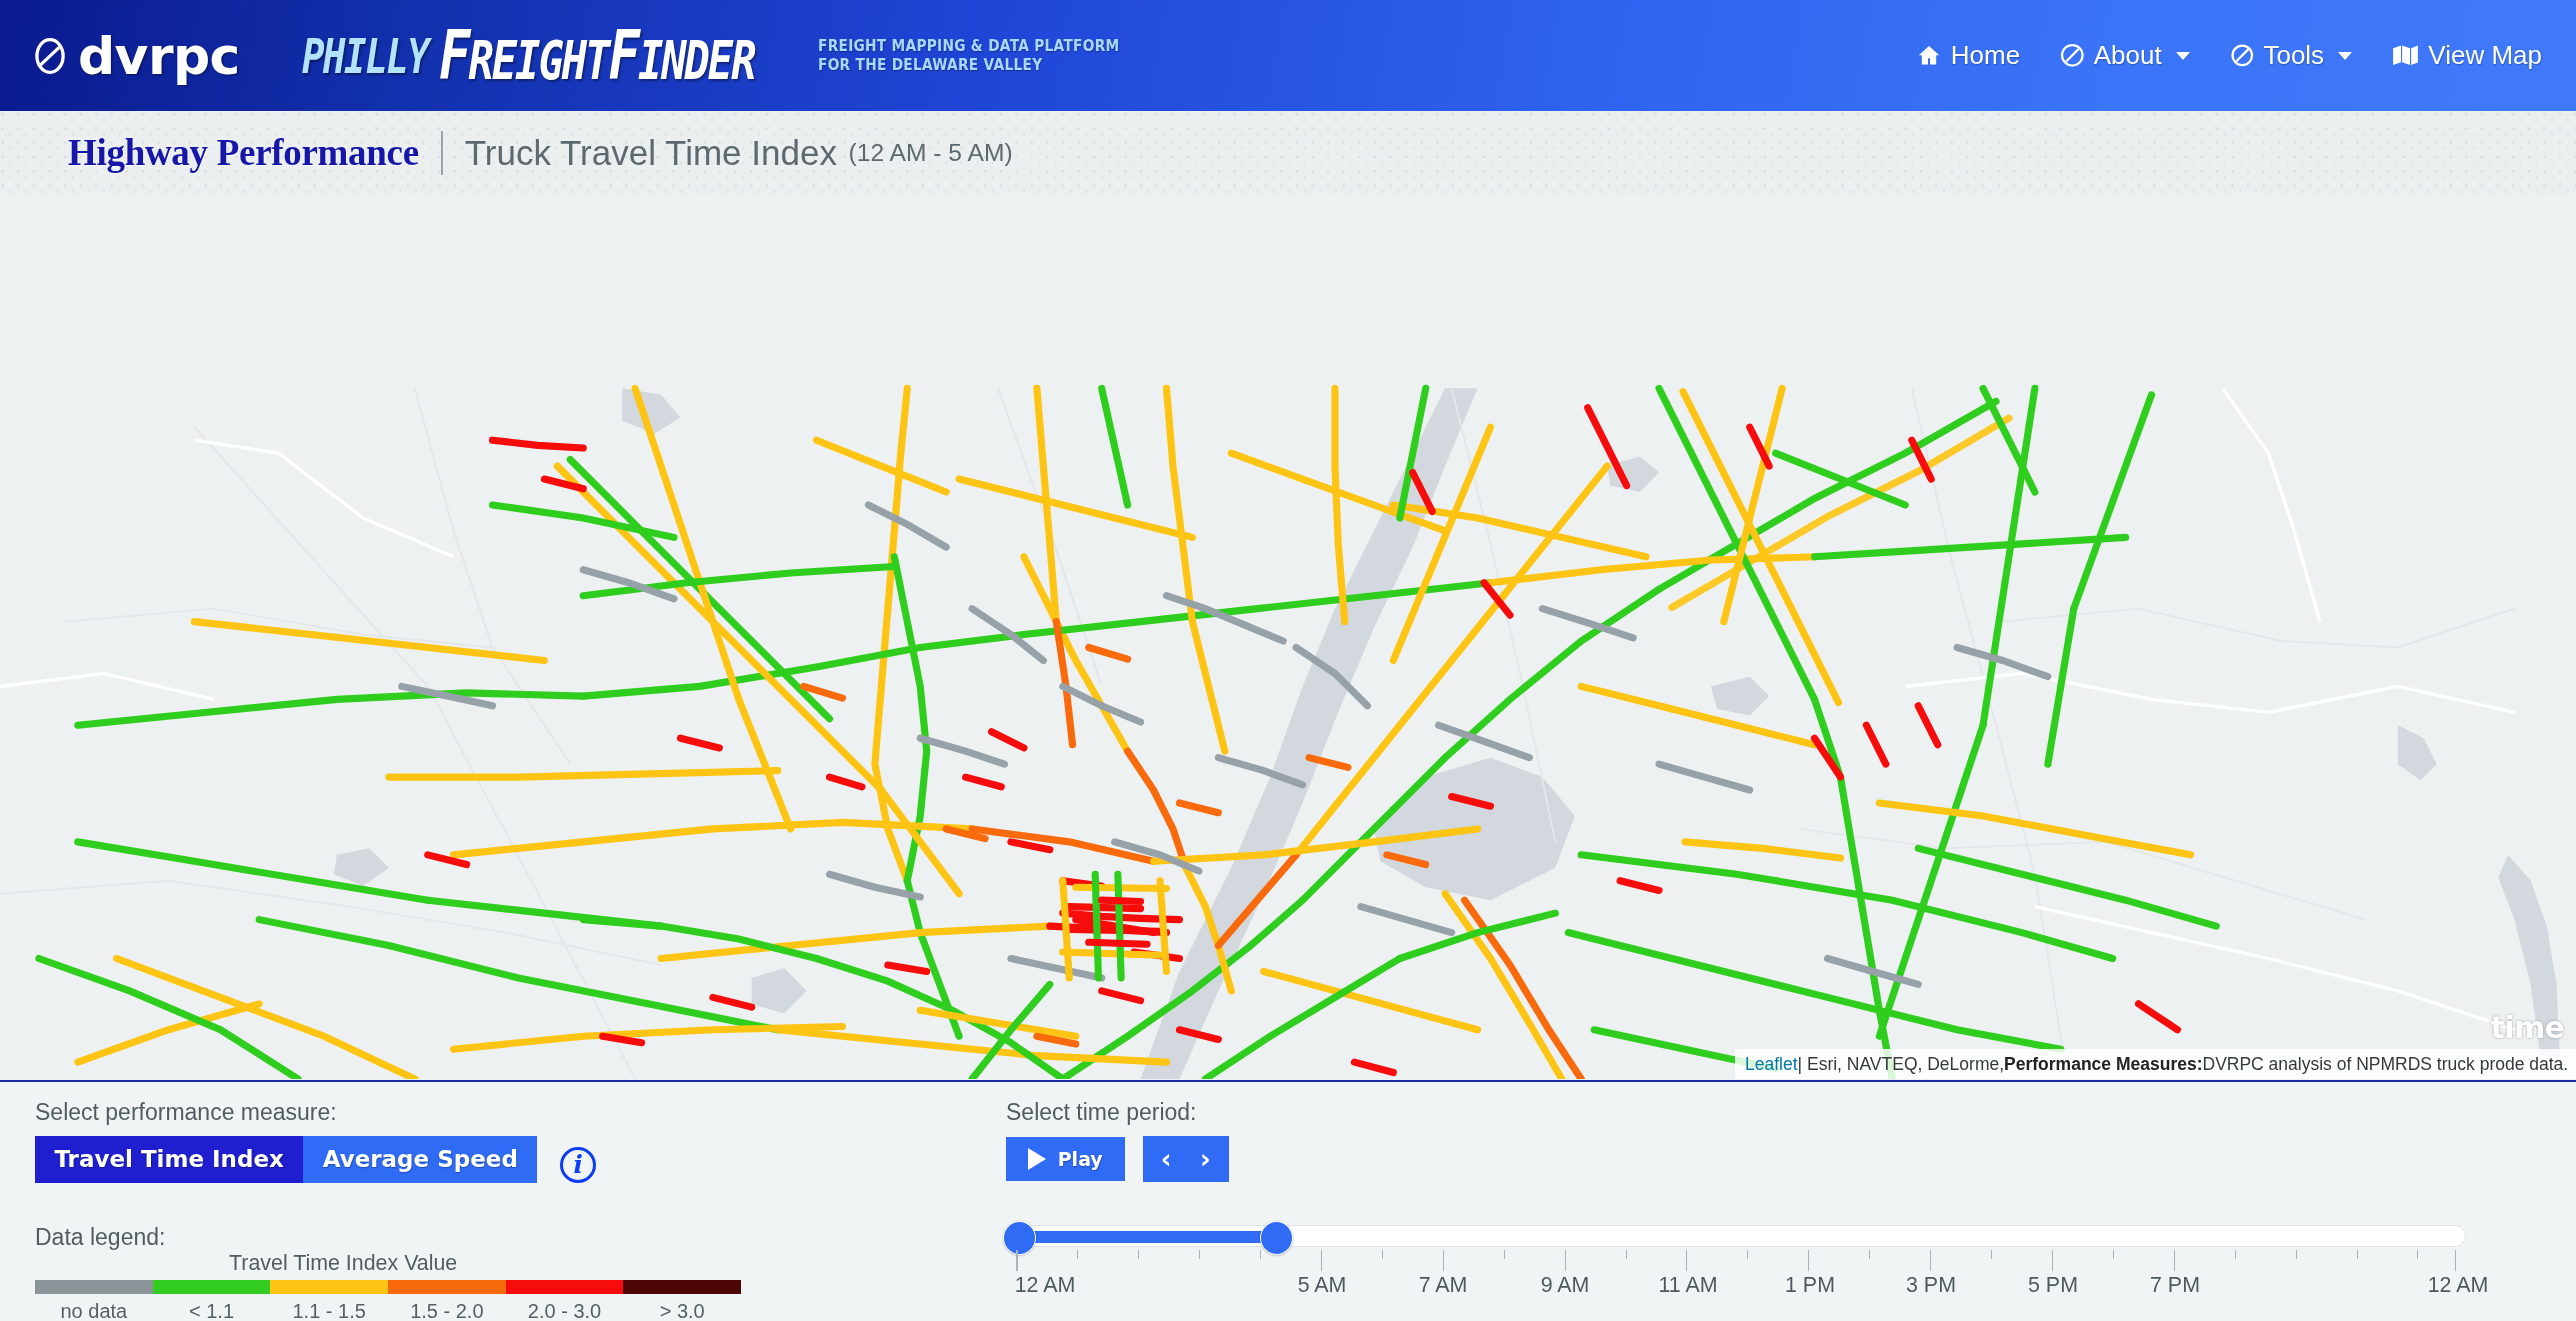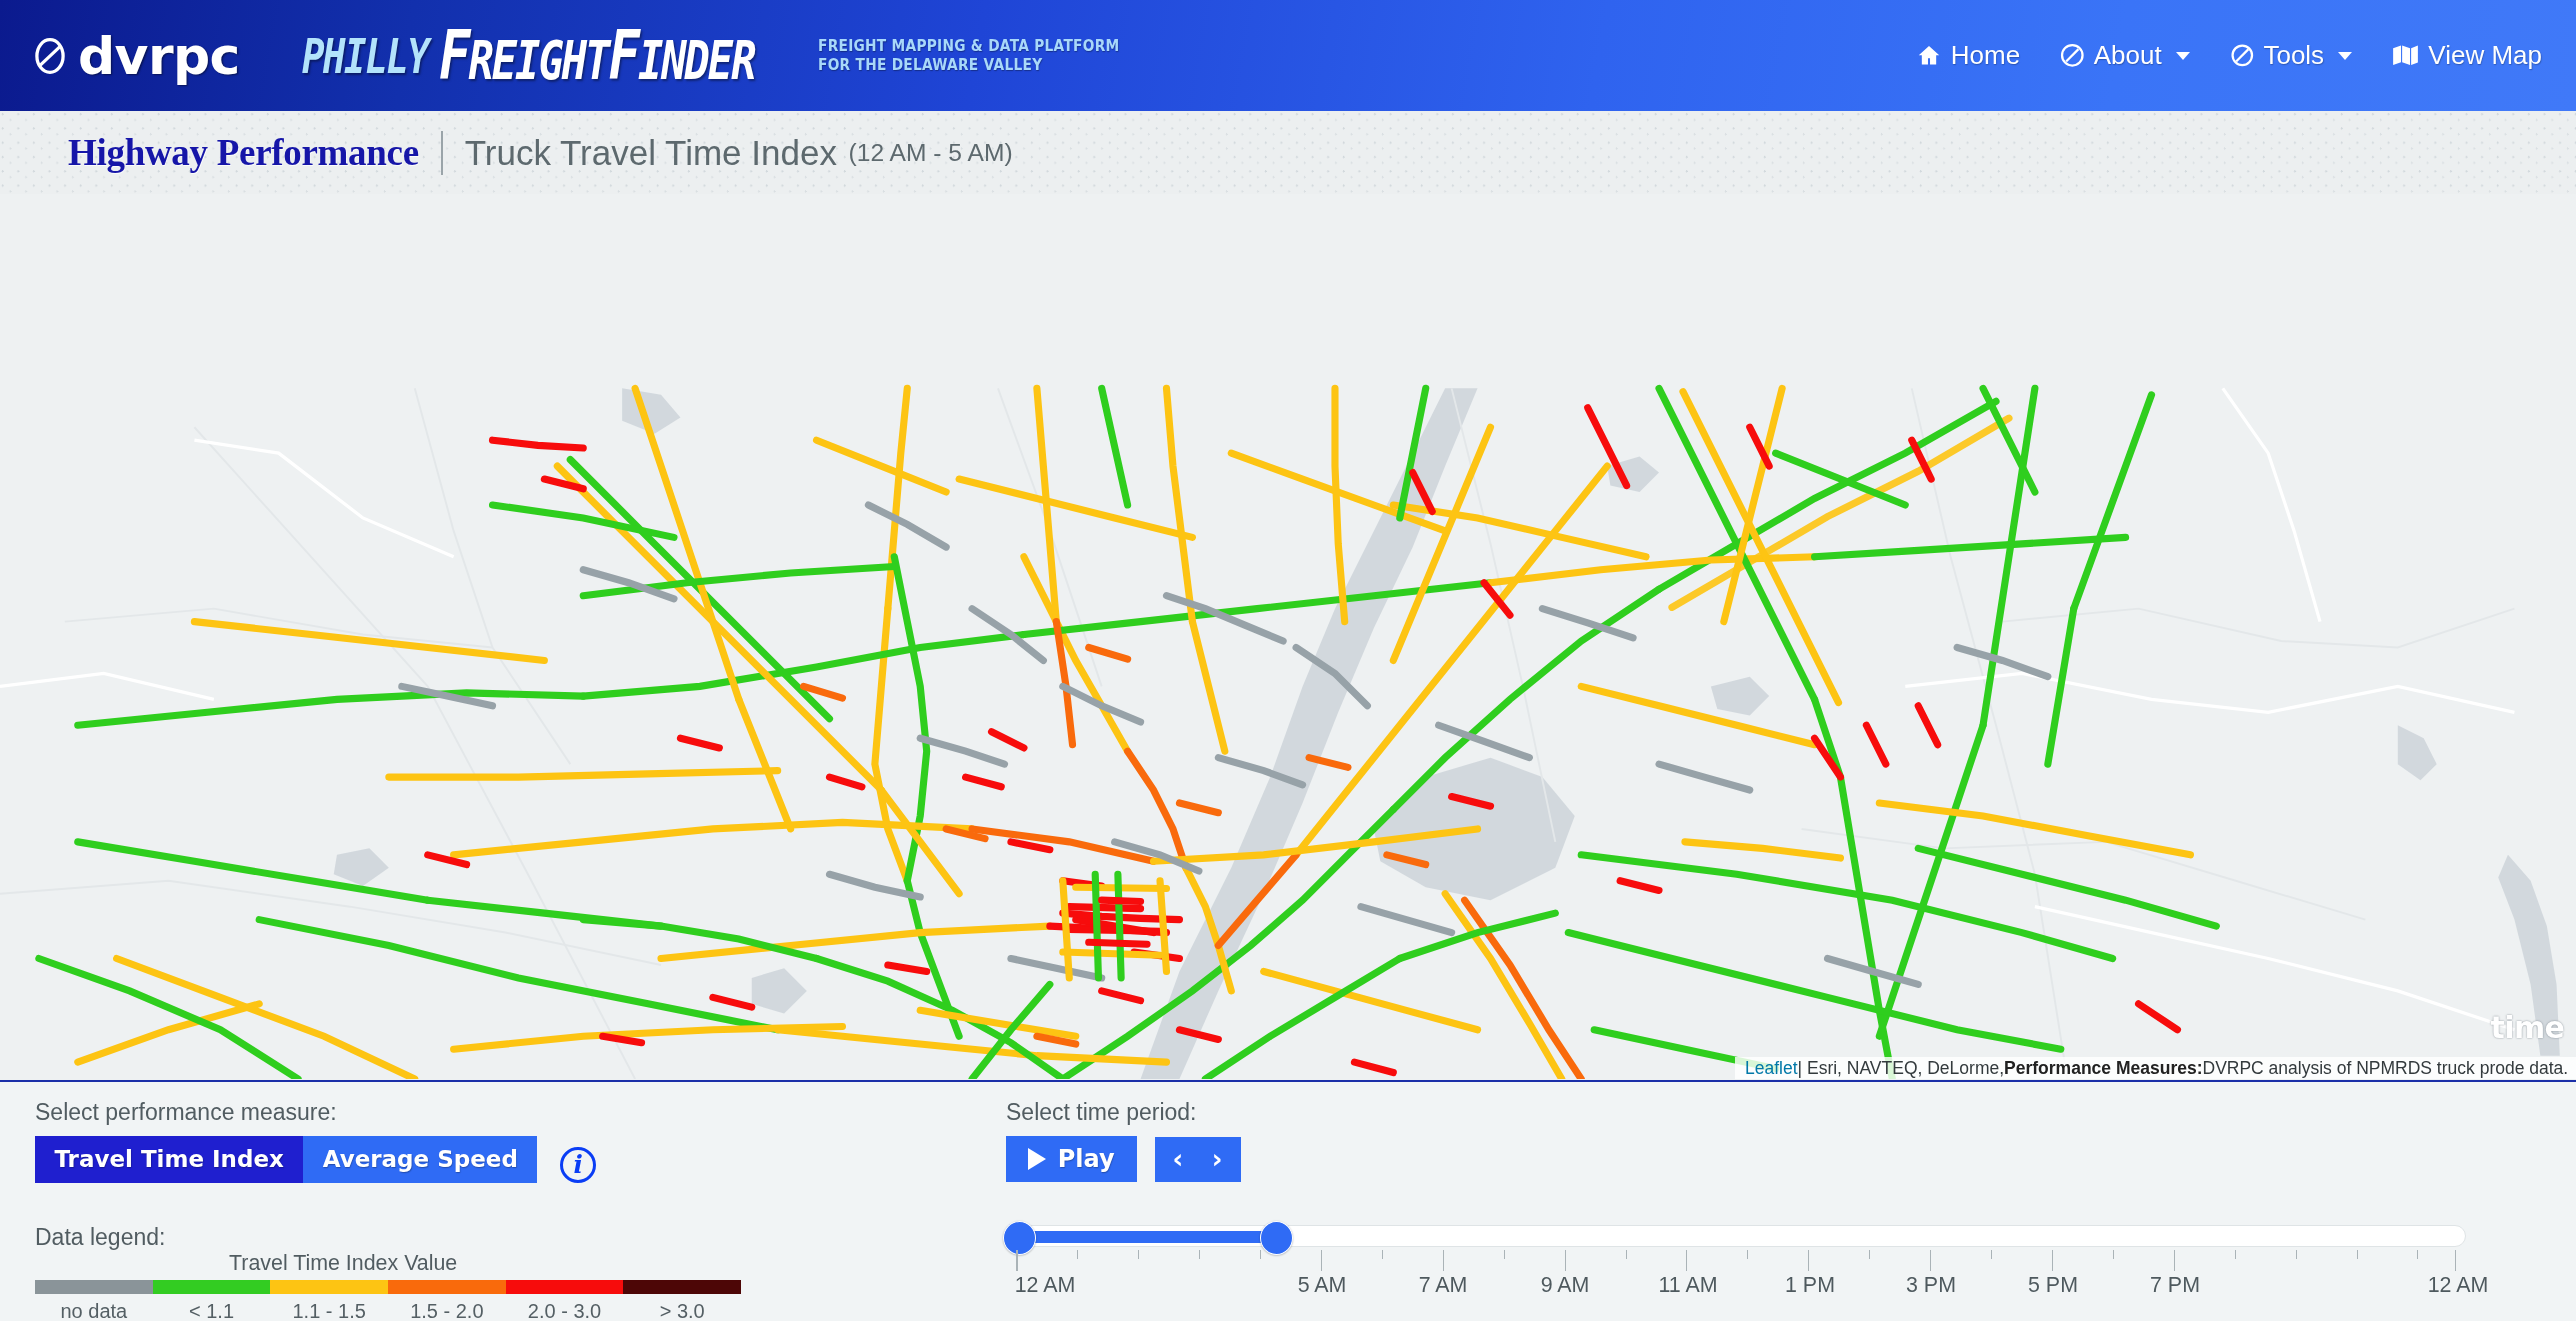--- a/index.html
+++ b/index.html
@@ -86,21 +86,21 @@
   }
   .map-canvas{position:absolute;left:0;top:0;width:2576px;height:885px;}
   .esri-wm{
     position:absolute;right:11.7px;bottom:34px;
     color:#ffffff;font-size:30px;font-weight:bold;
     font-family:"DejaVu Sans",sans-serif;letter-spacing:-0.6px;
     text-shadow:0 0 1.9px rgba(90,100,110,0.75);
     pointer-events:none;
   }
   .attrib{
-    position:absolute;right:0;bottom:0;height:22px;
+    position:absolute;right:0;bottom:0;height:30px;
     background:rgba(255,255,255,0.82);
     display:flex;align-items:center;padding:0 7.8px 0 10.4px;
     font-size:17.5px;color:#333a3d;white-space:nowrap;justify-content:center;
   }
   .attrib a{color:#0078a8;text-decoration:none;}
   .attrib b{font-weight:bold;color:#222;}
   
   .panel{
     position:absolute;left:0;top:1080px;width:2576px;height:242px;
     background:#f1f4f5;border-top:2.6px solid #1b2fa8;
@@ -133,21 +133,21 @@
   .legend-bar div{flex:1;}
   .legend-labels{display:flex;width:706px;margin-top:6.5px;}
   .legend-labels span{
     flex:1;text-align:center;color:#545f64;font-size:20px;
     font-family:"Liberation Sans",sans-serif;
   }
   .panel-right{position:absolute;left:1006px;top:0;}
   .time-btn-row{display:flex;align-items:center;gap:18px;margin-top:10.4px;}
   .btn-play{
     background:#2f6bf5;color:#fff;border:none;cursor:pointer;
-    font-size:24px;font-weight:bold;padding:11px 22px;line-height:1;
+    font-size:19px;font-weight:bold;padding:11px 22px;line-height:1;
     display:flex;align-items:center;gap:11.7px;font-family:"DejaVu Sans",sans-serif;
     text-shadow:0.6px 0.6px 1.3px rgba(0,0,0,0.3);
   }
   .btn-step{
     background:#2f6bf5;color:#fff;border:none;cursor:pointer;
     font-size:26px;font-weight:bold;padding:9.7px 18px;line-height:1;
     display:flex;align-items:center;gap:28.5px;font-family:"DejaVu Sans",sans-serif;
   }
   .tri{width:0;height:0;border-top:11px solid transparent;border-bottom:11px solid transparent;border-left:18px solid #fff;}
   .slider-wrap{position:absolute;left:1006px;top:1222px;width:1460px;}

